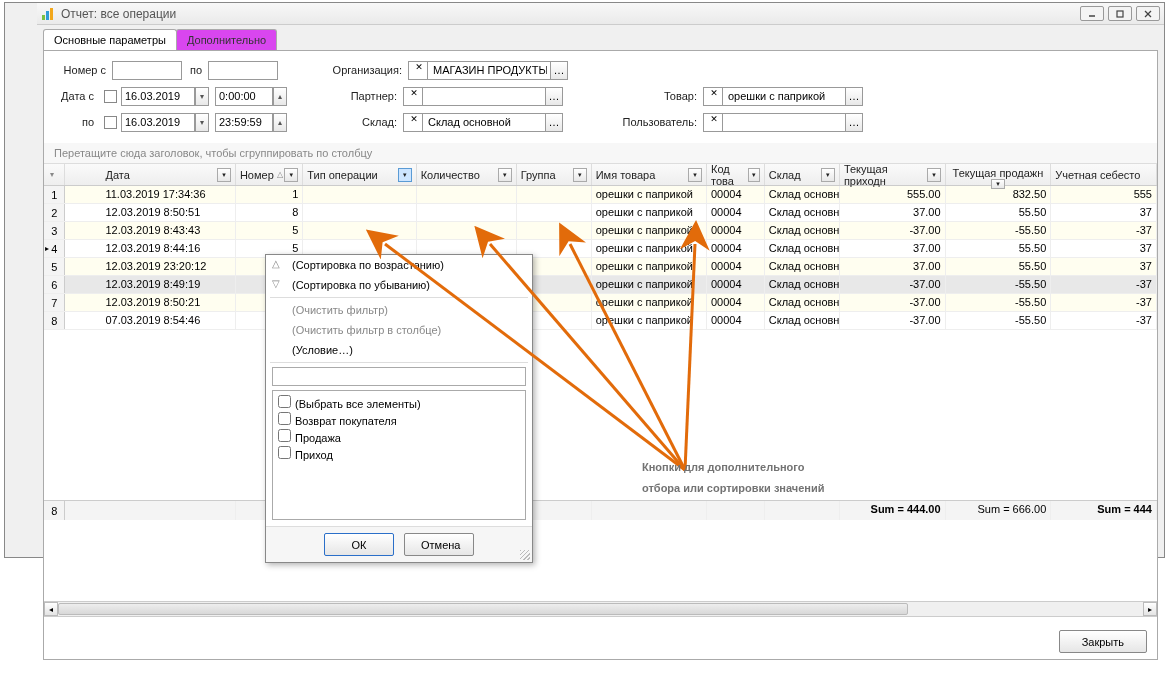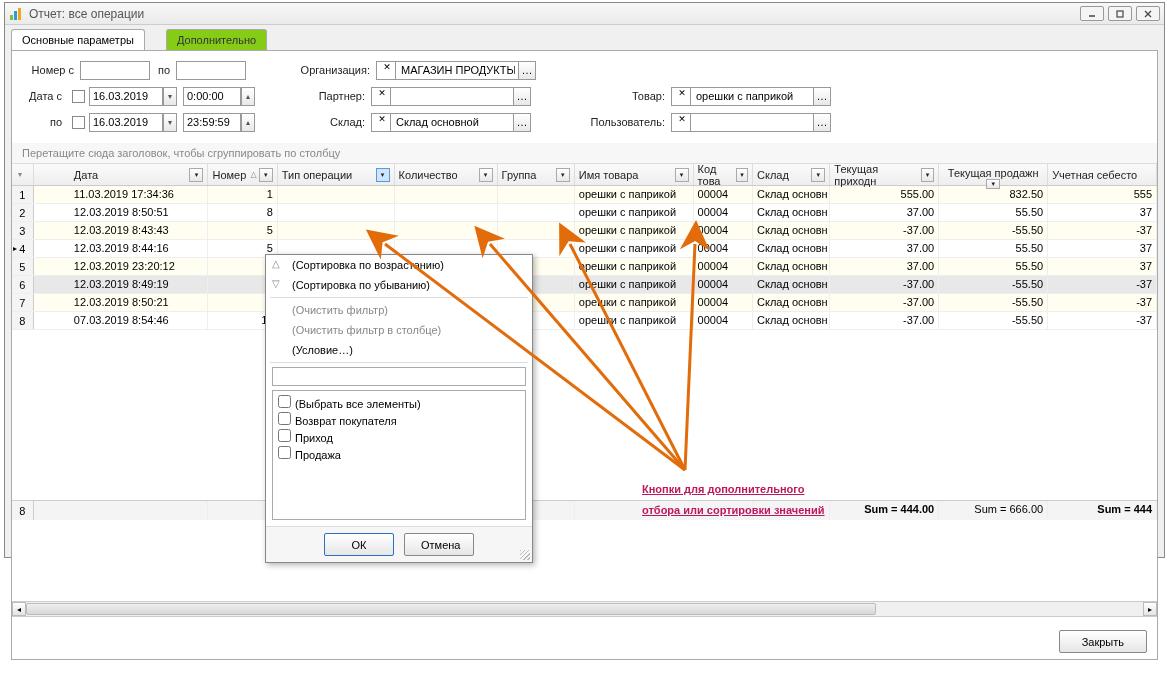--- a/index.html
+++ b/index.html
@@ -1,28 +1,28 @@
 <!DOCTYPE html>
 <html><head>
 <meta charset="utf-8">
 <style>
 * { box-sizing: border-box; margin: 0; padding: 0; font-family: Tahoma, Arial, sans-serif; font-size: 11px; }
 body { background: #fff; width: 1169px; height: 675px; position: relative; overflow: hidden; }
 
-.window { position: absolute; left: 4px; top: 2px; width: 1161px; height: 556px; border: 1px solid #888; background: #f0f0f0; }
+.window { position: absolute; left: 4px; top: 2px; width: 1161px; height: 556px; border: 1px solid #888; background: #f0f0f0; padding-left: 32px; }
 .titlebar { height: 22px; background: linear-gradient(#f8f8f8,#eaeaea); display: flex; align-items: center; padding: 0 4px; border-bottom: 1px solid #ccc; }
 .titlebar .app-icon { width: 14px; height: 14px; margin-right: 6px; }
 .titlebar .title { color: #555; font-size: 12px; flex: 1; }
 .titlebar .win-btns { display: flex; gap: 4px; }
 .win-btn { width: 24px; height: 15px; border: 1px solid #999; background: #f4f4f4; border-radius: 2px; display:flex; align-items:center; justify-content:center; font-size:10px; color:#444; cursor:pointer;}
 .win-btn svg { width:10px; height:10px; }
 
 .tabstrip { display:flex; padding: 4px 6px 0 6px; background:#f0f0f0;}
 .tab { padding:4px 10px; border:1px solid #aaa; border-bottom:none; background:#fff; margin-right:-1px; cursor:pointer; border-top-left-radius:3px; border-top-right-radius:3px;}
-.tab.inactive { background:#84cc16; color:#333;margin-left:22px;}
+.tab.inactive { background:#d946ef; color:#333;}
 .tabcontent { border:1px solid #aaa; margin:0 6px; background:#fff; height: 610px; position: relative; }
 
 .params { padding: 8px 12px 6px 12px; }
 .prow { display:flex; align-items:center; margin-bottom:4px; height:22px;}
 .lbl { text-align:right; padding-right:6px; color:#222;}
 .inp { border:1px solid #999; height:19px; padding:1px 3px; background:#fff;}
 .date { width:74px;} .time{width:58px;}
 .dd { width:14px; height:19px; border:1px solid #999; background:linear-gradient(#fff,#e8e8e8); display:inline-flex;align-items:center;justify-content:center; font-size:8px;color:#555;cursor:pointer;}
 .chk { width:13px;height:13px;border:1px solid #888;margin:0 4px;display:inline-block;cursor:pointer;}
 .chk.x::after{content:"✕";font-size:9px;line-height:11px;display:block;text-align:center;}
@@ -67,21 +67,21 @@
 .fmenu .searchbox{margin:4px 6px;}
 .fmenu .searchbox input{width:100%;border:1px solid #aaa;height:19px;padding:1px 18px 1px 3px;}
 .fmenu .chklist{margin:0 6px 6px 6px;border:1px solid #aaa;padding:3px;height:130px;overflow:auto;}
 .fmenu .chklist label{display:block;padding:1px 2px;}
 .fmenu .chklist input{margin-right:4px;}
 .fmenu .mbtns{display:flex;justify-content:center;gap:10px;padding:6px;border-top:1px solid #ddd;background:#f6f6f6;}
 .fmenu .grip{position:absolute;right:2px;bottom:2px;width:10px;height:10px;background:repeating-linear-gradient(135deg,#bbb,#bbb 1px,transparent 1px,transparent 3px);}
 
 
 .anno-svg{position:absolute;left:0;top:0;pointer-events:none;z-index:30;}
-.anno-text{position:absolute;left:642px;top:478px;color:#be185d;font-size:16px;font-weight:bold;line-height:20px;z-index:30;pointer-events:none;text-decoration:underline;}
+.anno-text{position:absolute;left:642px;top:456px;color:#737373;font-size:16px;font-weight:bold;line-height:20px;z-index:30;pointer-events:none;}
 
 
 .c0{width:22px;} .c1{width:140px;margin-left:36px;} .c2{width:70px;} .c3{width:118px;} .c4{width:104px;}
 .c5{width:78px;} .c6{width:120px;} .c7{width:60px;align-items:center;} .c8{width:78px;} .c9{width:110px;}
 .c10{width:110px;flex-direction:column;} .c11{width:110px;}
 </style>
 </head>
 <body>
 
 <div class="window">
@@ -377,22 +377,22 @@
   <div class="mi dis">(Очистить фильтр)</div>
   <div class="mi dis">(Очистить фильтр в столбце)</div>
   <div class="mi">(Условие…)</div>
   <div class="sep"></div>
   <div class="searchbox">
     <input style="">
   </div>
   <div class="chklist">
     <label><input type="checkbox" style=""><span>(Выбрать все элементы)</span></label>
     <label><input type="checkbox" style=""><span>Возврат покупателя</span></label>
+    <label><input type="checkbox" style=""><span>Продажа</span></label>
     <label><input type="checkbox" style=""><span>Приход</span></label>
-    <label><input type="checkbox" style=""><span>Продажа</span></label>
   </div>
   <div class="mbtns">
     <button class="btn" style="width:70px;border-color:#2a6fc9">ОК</button>
     <button class="btn" style="width:70px">Отмена</button>
   </div>
   <div class="grip"></div>
 </div>
 
 <svg class="anno-svg" width="1169" height="675">
   <defs>

